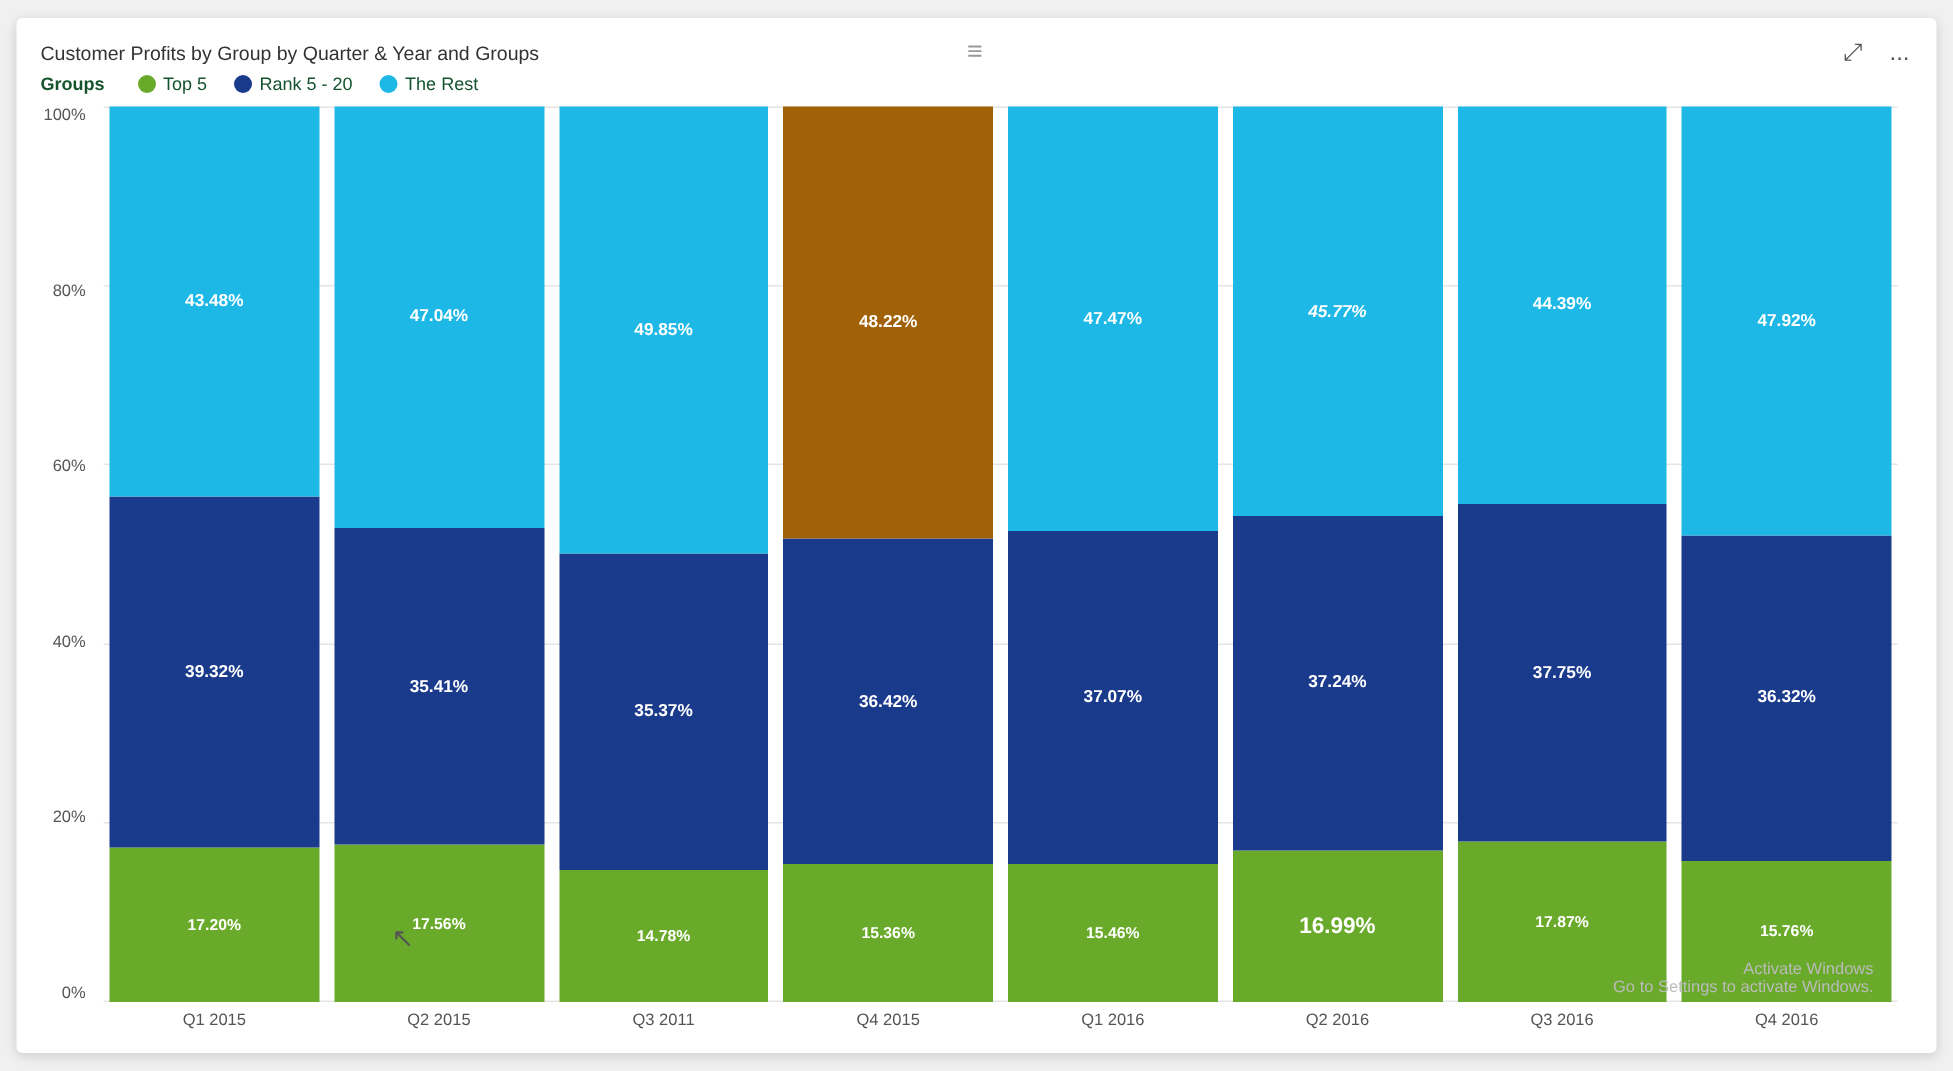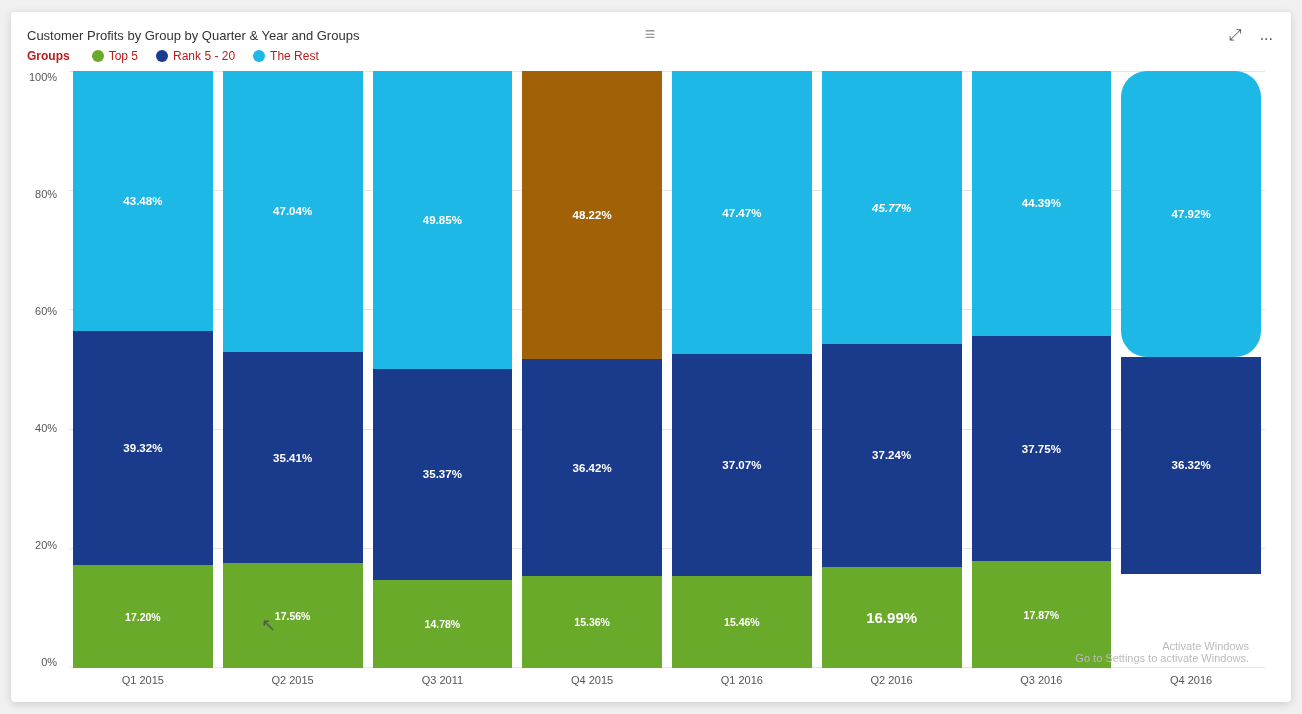--- a/index.html
+++ b/index.html
@@ -54,21 +54,21 @@
       color: #333;
       margin-top: 4px;
       margin-bottom: 6px;
     }
     .legend {
       display: flex;
       align-items: center;
       gap: 18px;
       margin-bottom: 8px;
       font-size: 12px;
-      color: #b91c1c;
+      color: #14532d;
     }
     .legend-group-label {
       font-weight: 600;
       margin-right: 4px;
     }
     .legend-item {
       display: flex;
       align-items: center;
       gap: 5px;
     }
@@ -312,24 +312,27 @@
               <div class="bar-segment" style="height: 37.75%; background: rgb(26, 58, 140); position: relative; display: flex; align-items: center; justify-content: center;">
                 <span class="bar-label" style="font-size: 11.5px;">37.75%</span>
               </div>
               <div class="bar-segment" style="height: 44.39%; background: rgb(30, 184, 230); position: relative; display: flex; align-items: center; justify-content: center;">
                 <span class="bar-label" style="font-size: 11.5px;">44.39%</span>
               </div>
             </div>
           </div>
           <div class="bar-group">
             <div class="stacked-bar" style="width: 100%; flex: 1 1 0%; display: flex; flex-direction: column-reverse;">
+              <div class="bar-segment" style="height: 15.76%; background: rgb(106, 170, 42); position: relative; display: flex; align-items: center; justify-content: center;">
+                <span class="bar-label" style="font-size: 10.5px;">15.76%</span>
+              </div>
               <div class="bar-segment" style="height: 36.32%; background: rgb(26, 58, 140); position: relative; display: flex; align-items: center; justify-content: center;">
                 <span class="bar-label" style="font-size: 11.5px;">36.32%</span>
               </div>
-              <div class="bar-segment" style="height: 47.92%; background: rgb(30, 184, 230); position: relative; display: flex; align-items: center; justify-content: center; border-radius: 26px;">
+              <div class="bar-segment" style="height: 47.92%; background: rgb(30, 184, 230); position: relative; display: flex; align-items: center; justify-content: center;">
                 <span class="bar-label" style="font-size: 11.5px;">47.92%</span>
               </div>
             </div>
           </div>
         </div>
 
       <div class="x-labels" id="x-labels">
       <div class="x-label">Q1 2015</div>
           <div class="x-label">Q2 2015</div>
           <div class="x-label">Q3 2011</div>

